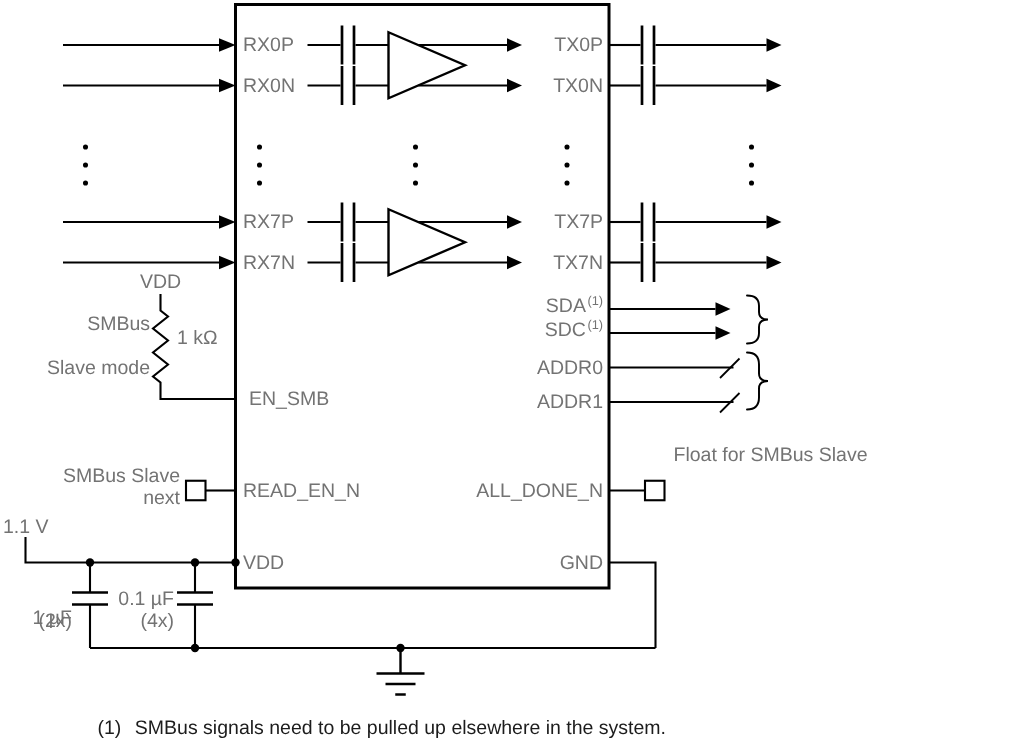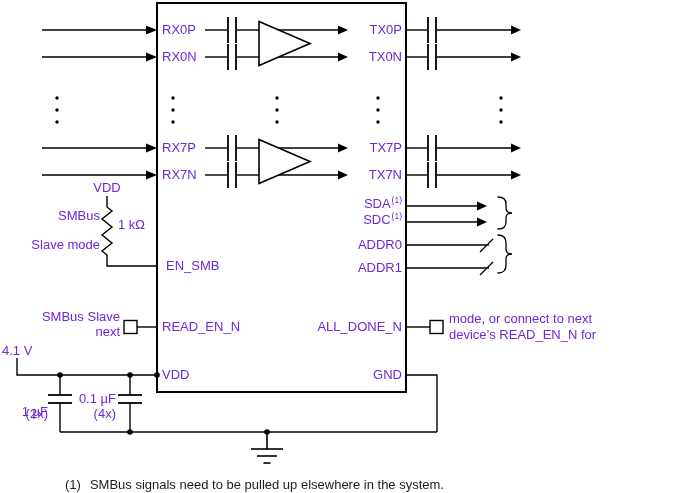--- a/index.html
+++ b/index.html
@@ -1,19 +1,19 @@
 <!DOCTYPE html>
 <html><head>
 <meta charset="utf-8">
 <style>
   html,body{margin:0;padding:0;background:#fff;}
   .stage{position:relative;width:688px;height:493px;background:#fff;overflow:hidden;
          font-family:"Liberation Sans", sans-serif;}
   .stage svg{position:absolute;left:0;top:0;}
-  .lbl{position:absolute;height:16px;line-height:16px;font-size:13px;color:#6d28d9;
+  .lbl{position:absolute;height:16px;line-height:16px;font-size:13px;color:#737373;
        white-space:nowrap;display:flex;align-items:center;}
   .lbl.center{justify-content:center;}
   .sup{font-size:8.5px;position:relative;top:-4px;margin-left:1px;}
   .footnote{position:absolute;display:flex;gap:9px;font-size:13px;color:#1c1c1c;
             height:16px;line-height:16px;white-space:nowrap;}
 </style>
 </head>
 <body>
 
 <div class="stage">
@@ -213,28 +213,27 @@
 <div class="lbl" style="right:286px;top:367px">GND</div>
 
 <div class="lbl center" style="left:85px;top:180px;width:44px">VDD</div>
 <div class="lbl" style="left:118px;top:217px">1 kΩ</div>
 <div class="lbl" style="right:588px;top:208px">SMBus</div>
 <div class="lbl" style="right:588px;top:237px">Slave mode</div>
 
 <div class="lbl" style="right:568px;top:309px">SMBus Slave</div>
 <div class="lbl" style="right:568px;top:324px">next</div>
 
-<div class="lbl" style="left:2px;top:343px">4.1 V</div>
+<div class="lbl" style="left:2px;top:343px">1.1 V</div>
 <div class="lbl" style="right:640px;top:404px">1 µF</div>
 <div class="lbl" style="right:640px;top:406px">(2x)</div>
 <div class="lbl" style="right:572px;top:391px">0.1 µF</div>
 <div class="lbl" style="right:572px;top:406px">(4x)</div>
 
 
-<div class="lbl" style="left:449px;top:311px">mode, or connect to next</div>
-<div class="lbl" style="left:449px;top:327px">device’s READ_EN_N for</div>
+<div class="lbl" style="left:449px;top:295px">Float for SMBus Slave</div>
 
 <div class="footnote" style="left:65px;top:477px">
   <span>(1)</span>
   <span>SMBus signals need to be pulled up elsewhere in the system.</span>
 </div>
 
 </div>
 
 </body></html>

